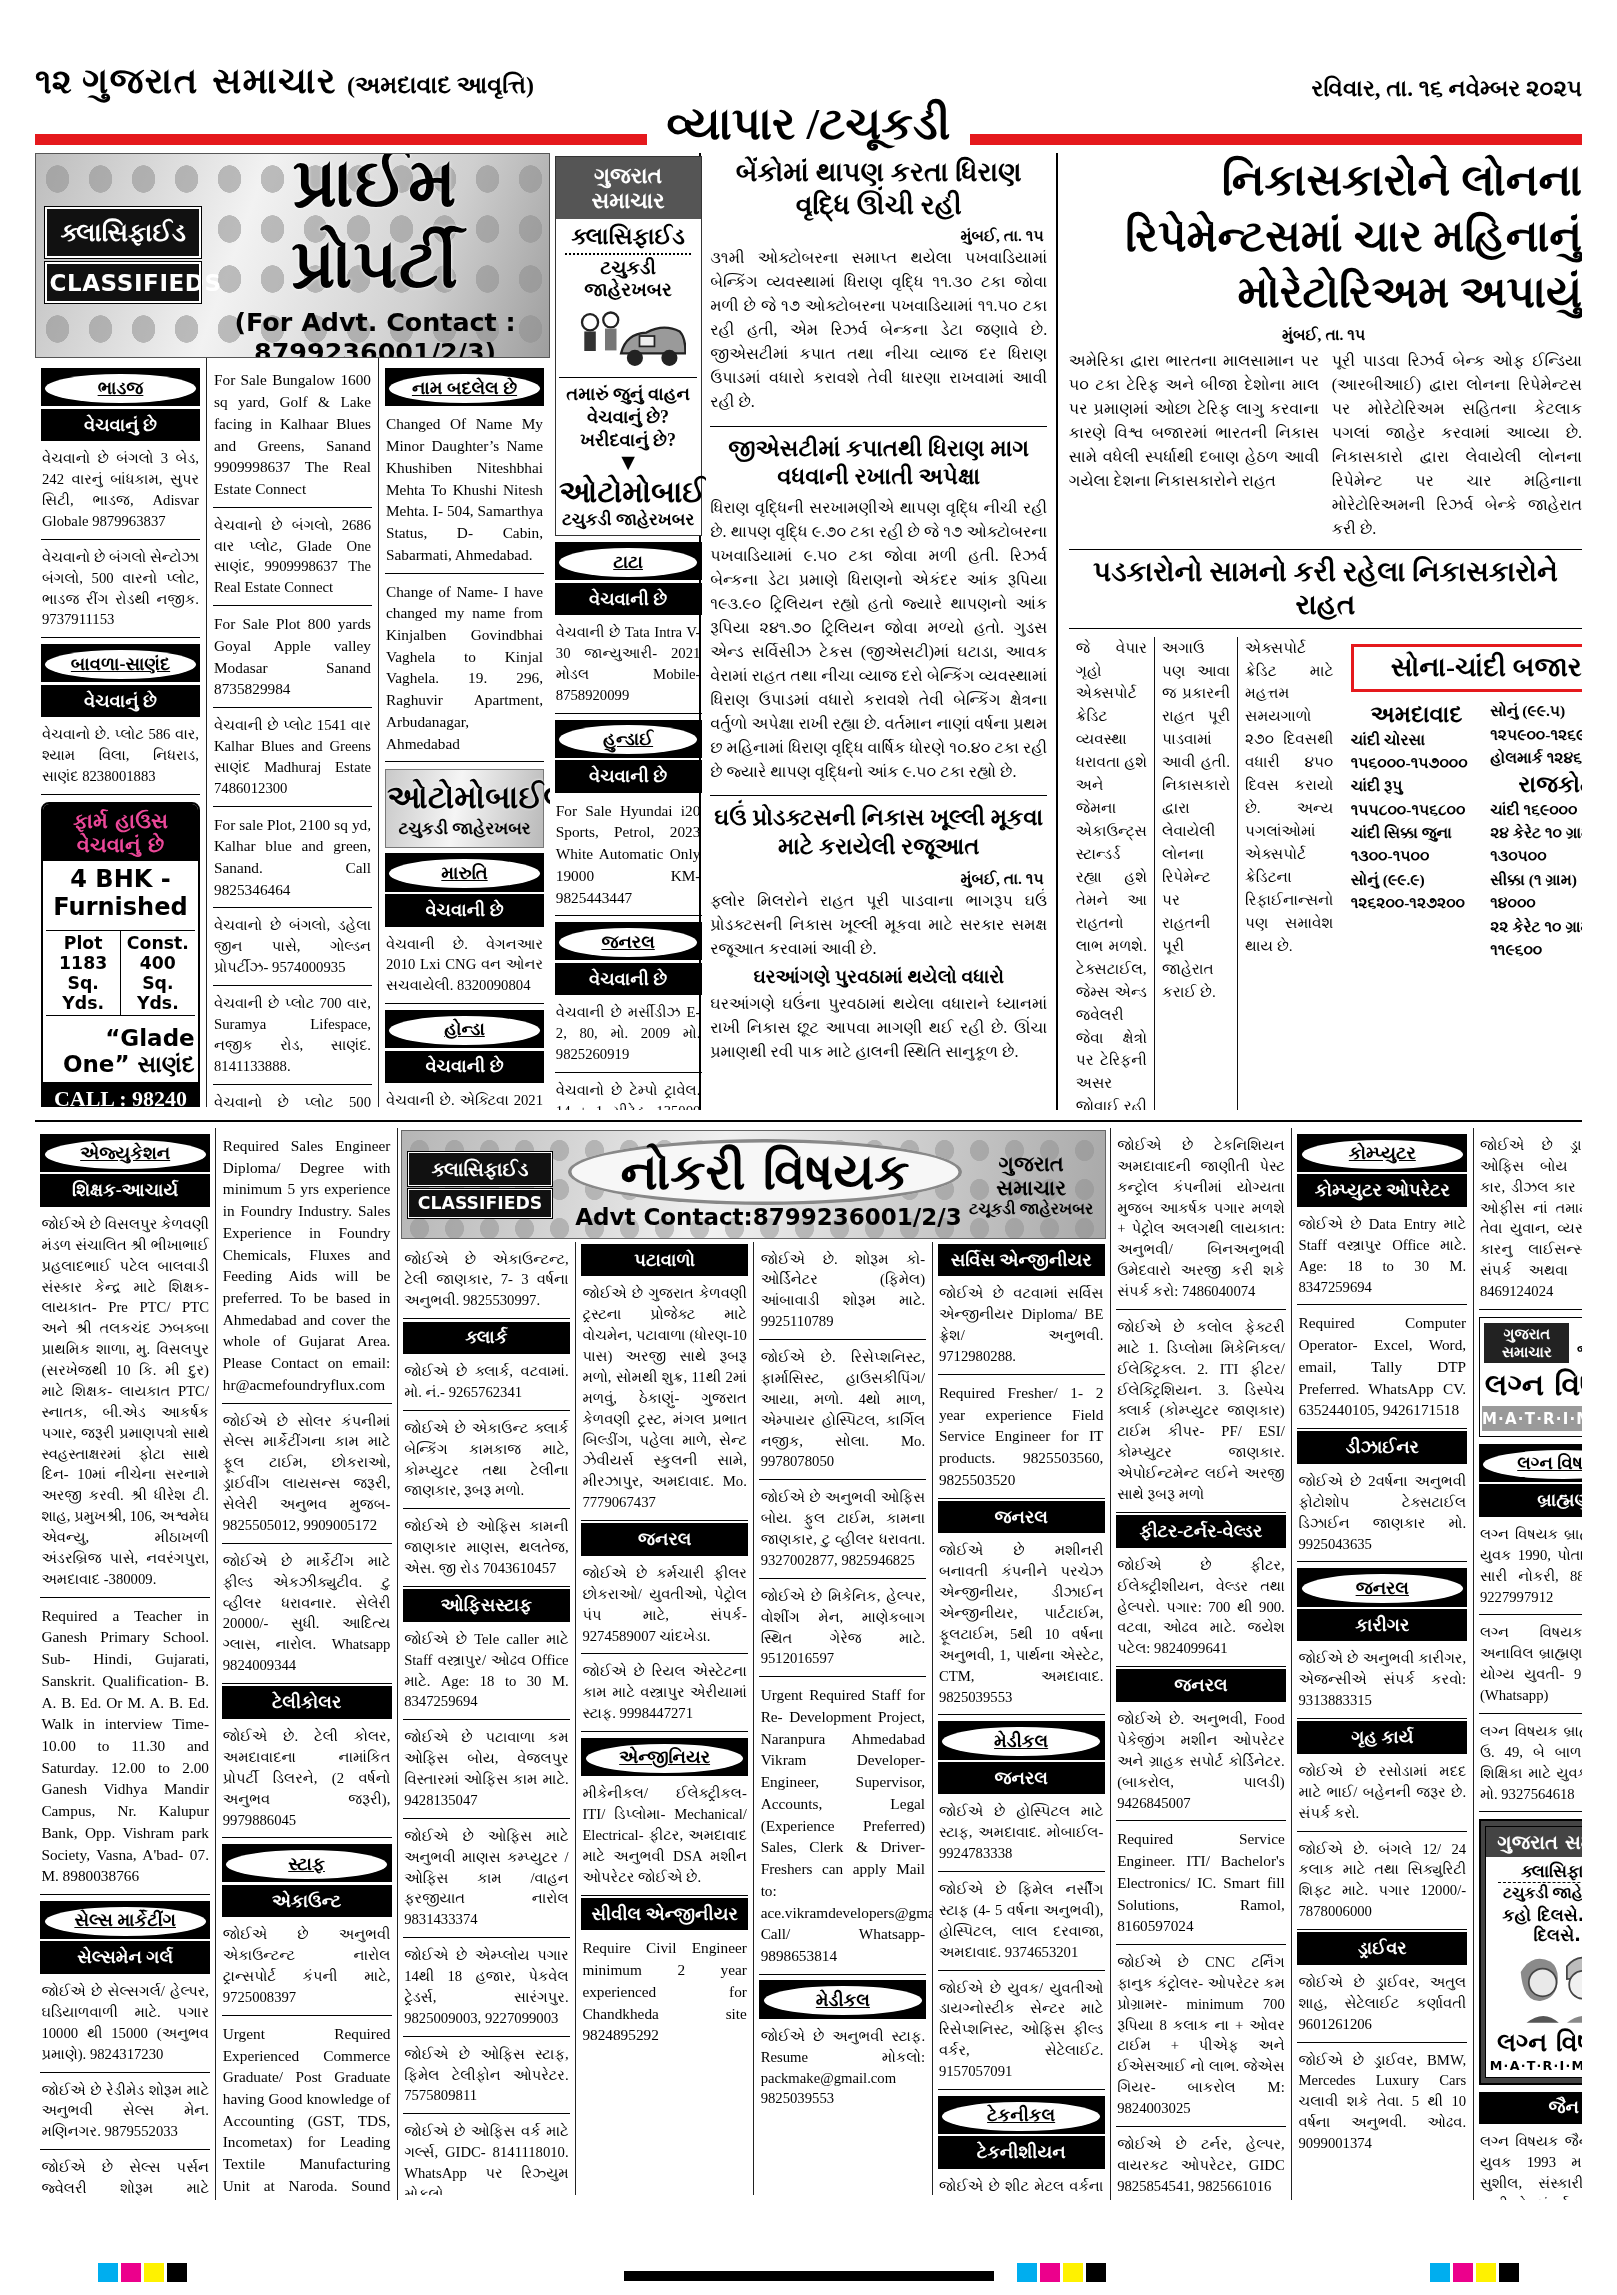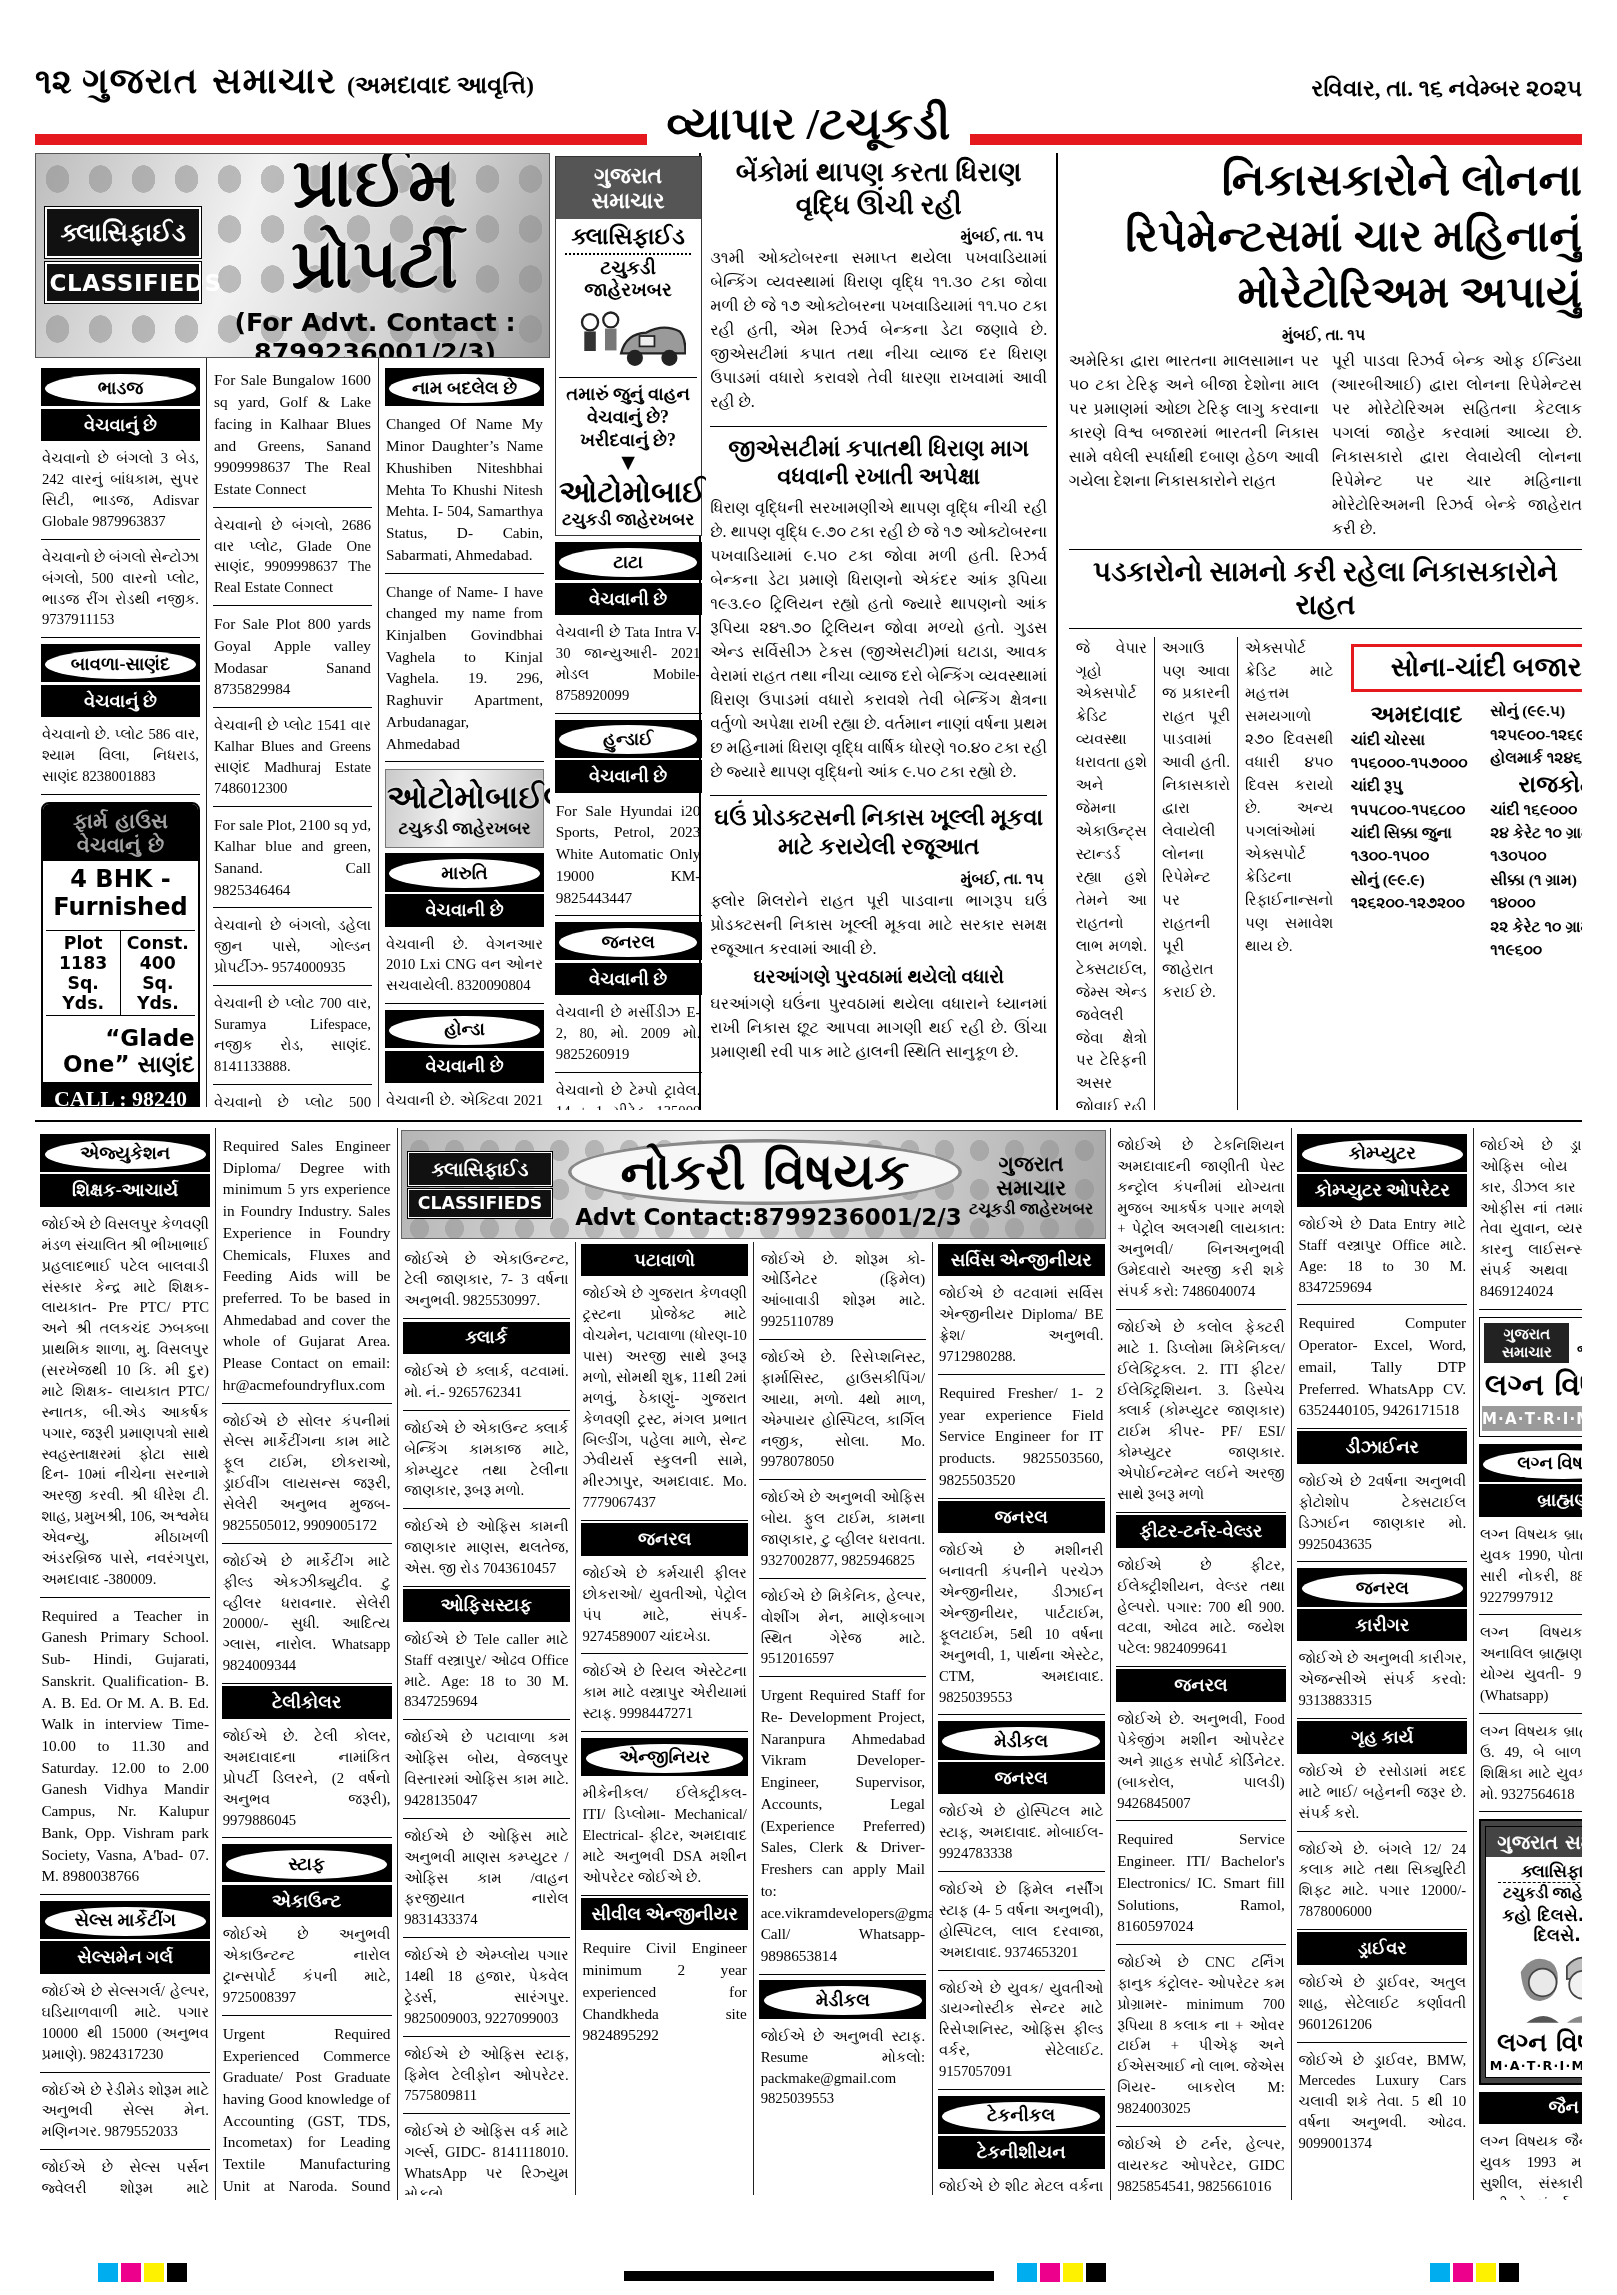--- a/index.html
+++ b/index.html
@@ -33,30 +33,30 @@
   .pp-title{font-size:68px;font-weight:900;font-family:"DejaVu Sans",sans-serif;
      text-shadow:0 0 3.5px #fff,0 0 1.2px #fff;letter-spacing:1.2px;}
   .pp-contact{font-size:25.4px;font-weight:900;font-family:"DejaVu Sans",sans-serif;margin-top:2.3px;}
   .tl-cols{display:flex;height:749px;overflow:hidden;}
   .tl-col{flex:1;padding:4.6px 5.8px 0 5.8px;border-right:1.2px solid #222;overflow:hidden;}
   .tl-col:last-child{border-right:none;}
   .tl-col4{width:147px;flex:none;padding:3.5px 4.6px 0 4.6px;overflow:hidden;}
   
   .cat-oval{background:#000;padding:5.8px 4.6px 3.5px 4.6px;margin:5.8px 0 0 0;}
   .cat-oval .oval{background:#fff;border-radius:50%;text-align:center;font-weight:bold;
-     font-size:18px;padding:4.6px 2.3px;line-height:1.1;}
+     font-size:18px;padding:4.6px 2.3px;line-height:1.1;text-decoration:underline;}
   .cat-bar{background:#000;color:#fff;text-align:center;font-weight:bold;font-size:18px;
      padding:5.8px 2.3px;margin:2.3px 0 0 0;}
   .ad{font-size:14.7px;line-height:1.42;text-align:justify;padding:7px 1.2px;margin:0;
      border-bottom:1.2px solid #000;}
   .ad.en{font-size:15.3px;}
   .ad:last-child{border-bottom:none;}
   
   .farm{border:2.3px solid #000;border-radius:8px;margin:7px 0;overflow:hidden;}
-  .farm-h{background:#000;color:#a3a3a3;font-weight:900;font-size:21px;text-align:center;padding:4.6px 1.2px;
+  .farm-h{background:#000;color:#ec4899;font-weight:900;font-size:21px;text-align:center;padding:4.6px 1.2px;
      font-family:"DejaVu Sans",sans-serif;}
   .farm-b{padding:3.5px;text-align:center;font-family:"DejaVu Sans",sans-serif;}
   .farm-bhk{font-size:24px;font-weight:900;}
   .farm-row{display:flex;border-top:1.7px solid #000;border-bottom:1.7px solid #000;margin:9px 0;}
   .farm-cell{flex:1;font-size:17.3px;font-weight:900;padding:2.3px;}
   .farm-cell+.farm-cell{border-left:1.7px solid #000;}
   .farm-glade{font-size:23px;font-weight:900;text-align:right;}
   .farm-call{background:#000;color:#fff;font-size:22px;font-weight:900;text-align:center;padding:4.6px 1.2px;}
   
   .autoban{margin:7px 0 0 0;border:1.2px solid #777;background:linear-gradient(100deg,#c9c9c9,#f5f5f5 45%,#b9b9b9);

